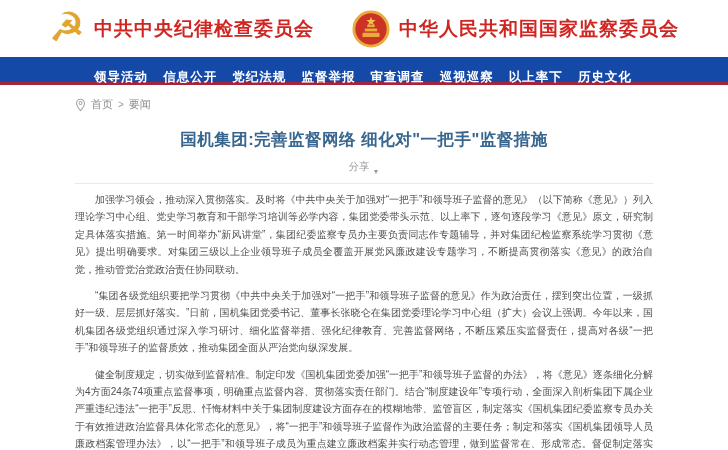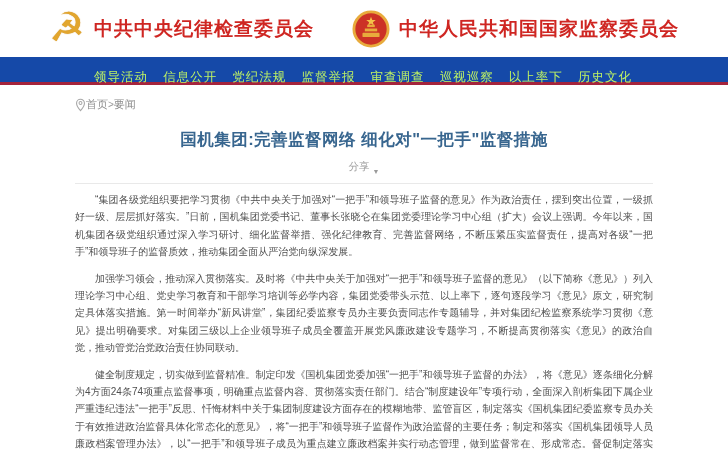--- a/index.html
+++ b/index.html
@@ -11,28 +11,28 @@
   
   .masthead { height: 57px; display: flex; align-items: center; justify-content: center; gap: 38px; background: #fff; }
   .logo-group { display: flex; align-items: center; gap: 9px; }
   .emblem-party { font-size: 40px; line-height: 40px; color: #e2a62e;
     text-shadow: 0 0 1px #c8871a; transform: translateY(-2px); }
   .logo-text { color: #cf2622; font-weight: bold; font-size: 19px; letter-spacing: 1px; white-space: nowrap; }
 
   
   .navbar { height: 25px; background: #1549a8; display: flex; align-items: center;
     justify-content: space-between; padding: 0 96px 0 94px; }
-  .nav-item { color: #bef264; font-size: 12.5px; font-weight: normal; text-decoration: none;
+  .nav-item { color: #ffffff; font-size: 12.5px; font-weight: bold; text-decoration: none;
     letter-spacing: 1px; white-space: nowrap; cursor: pointer; margin-top: 16px; }
   .red-line { height: 3px; background: #a4243c; }
 
   
   .content { width: 578px; margin: 0 auto; }
 
-  .breadcrumb { margin-top: 12px; display: flex; align-items: center; 
+  .breadcrumb { margin-top: 12px; display: flex; align-items: center; gap: 5px;
     font-size: 11px; color: #8c8c8c; }
   .breadcrumb a { color: #8c8c8c; text-decoration: none; cursor: pointer; }
   .crumb-sep { color: #9a9a9a; font-size: 10px; }
 
   .article-title { margin-top: 17px; text-align: center; color: #38668f;
     font-size: 16.5px; font-weight: bold; letter-spacing: 0.5px; }
 
   .meta { margin-top: 9px; display: flex; justify-content: center; align-items: center;
     gap: 30px; font-size: 10.5px; color: #9a9a9a; }
   .meta .share { display: inline-flex; align-items: flex-end; gap: 3px; cursor: pointer; }
@@ -100,19 +100,19 @@
     <div class="meta">
       <span class="share">
         <span>分享</span>
         <span class="caret">▼</span>
       </span>
     </div>
 
     <hr class="divider">
 
     <article class="article-body">
+      <p>加强学习领会，推动深入贯彻落实。及时将《中共中央关于加强对“一把手”和领导班子监督的意见》（以下简称《意见》）列入理论学习中心组、党史学习教育和干部学习培训等必学内容，集团党委带头示范、以上率下，逐句逐段学习《意见》原文，研究制定具体落实措施。第一时间举办“新风讲堂”，集团纪委监察专员办主要负责同志作专题辅导，并对集团纪检监察系统学习贯彻《意见》提出明确要求。对集团三级以上企业领导班子成员全覆盖开展党风廉政建设专题学习，不断提高贯彻落实《意见》的政治自觉，推动管党治党政治责任协同联动。</p>
       <p>“集团各级党组织要把学习贯彻《中共中央关于加强对“一把手”和领导班子监督的意见》作为政治责任，摆到突出位置，一级抓好一级、层层抓好落实。”日前，国机集团党委书记、董事长张晓仑在集团党委理论学习中心组（扩大）会议上强调。今年以来，国机集团各级党组织通过深入学习研讨、细化监督举措、强化纪律教育、完善监督网络，不断压紧压实监督责任，提高对各级“一把手”和领导班子的监督质效，推动集团全面从严治党向纵深发展。</p>
-      <p>加强学习领会，推动深入贯彻落实。及时将《中共中央关于加强对“一把手”和领导班子监督的意见》（以下简称《意见》）列入理论学习中心组、党史学习教育和干部学习培训等必学内容，集团党委带头示范、以上率下，逐句逐段学习《意见》原文，研究制定具体落实措施。第一时间举办“新风讲堂”，集团纪委监察专员办主要负责同志作专题辅导，并对集团纪检监察系统学习贯彻《意见》提出明确要求。对集团三级以上企业领导班子成员全覆盖开展党风廉政建设专题学习，不断提高贯彻落实《意见》的政治自觉，推动管党治党政治责任协同联动。</p>
       <p>健全制度规定，切实做到监督精准。制定印发《国机集团党委加强“一把手”和领导班子监督的办法》，将《意见》逐条细化分解为4方面24条74项重点监督事项，明确重点监督内容、贯彻落实责任部门。结合“制度建设年”专项行动，全面深入剖析集团下属企业严重违纪违法“一把手”反思、忏悔材料中关于集团制度建设方面存在的模糊地带、监管盲区，制定落实《国机集团纪委监察专员办关于有效推进政治监督具体化常态化的意见》，将“一把手”和领导班子监督作为政治监督的主要任务；制定和落实《国机集团领导人员廉政档案管理办法》，以“一把手”和领导班子成员为重点建立廉政档案并实行动态管理，做到监督常在、形成常态。督促制定落实《国机集团规范领导干部配偶、子女及其配偶经商办企业行为的规定（试行）》，进一步规范领导人员特别是“一把手”配偶子女从业行为；督促制定落实《关于对国机集团总部领导人员违规插手干预重大事项进行记录的规定》，推动各级领导人员特别是“一把手”及时、如实、全面记录并按规定报告有关情况。</p>
     </article>
 
   </main>
 </div>
 
 </body></html>

